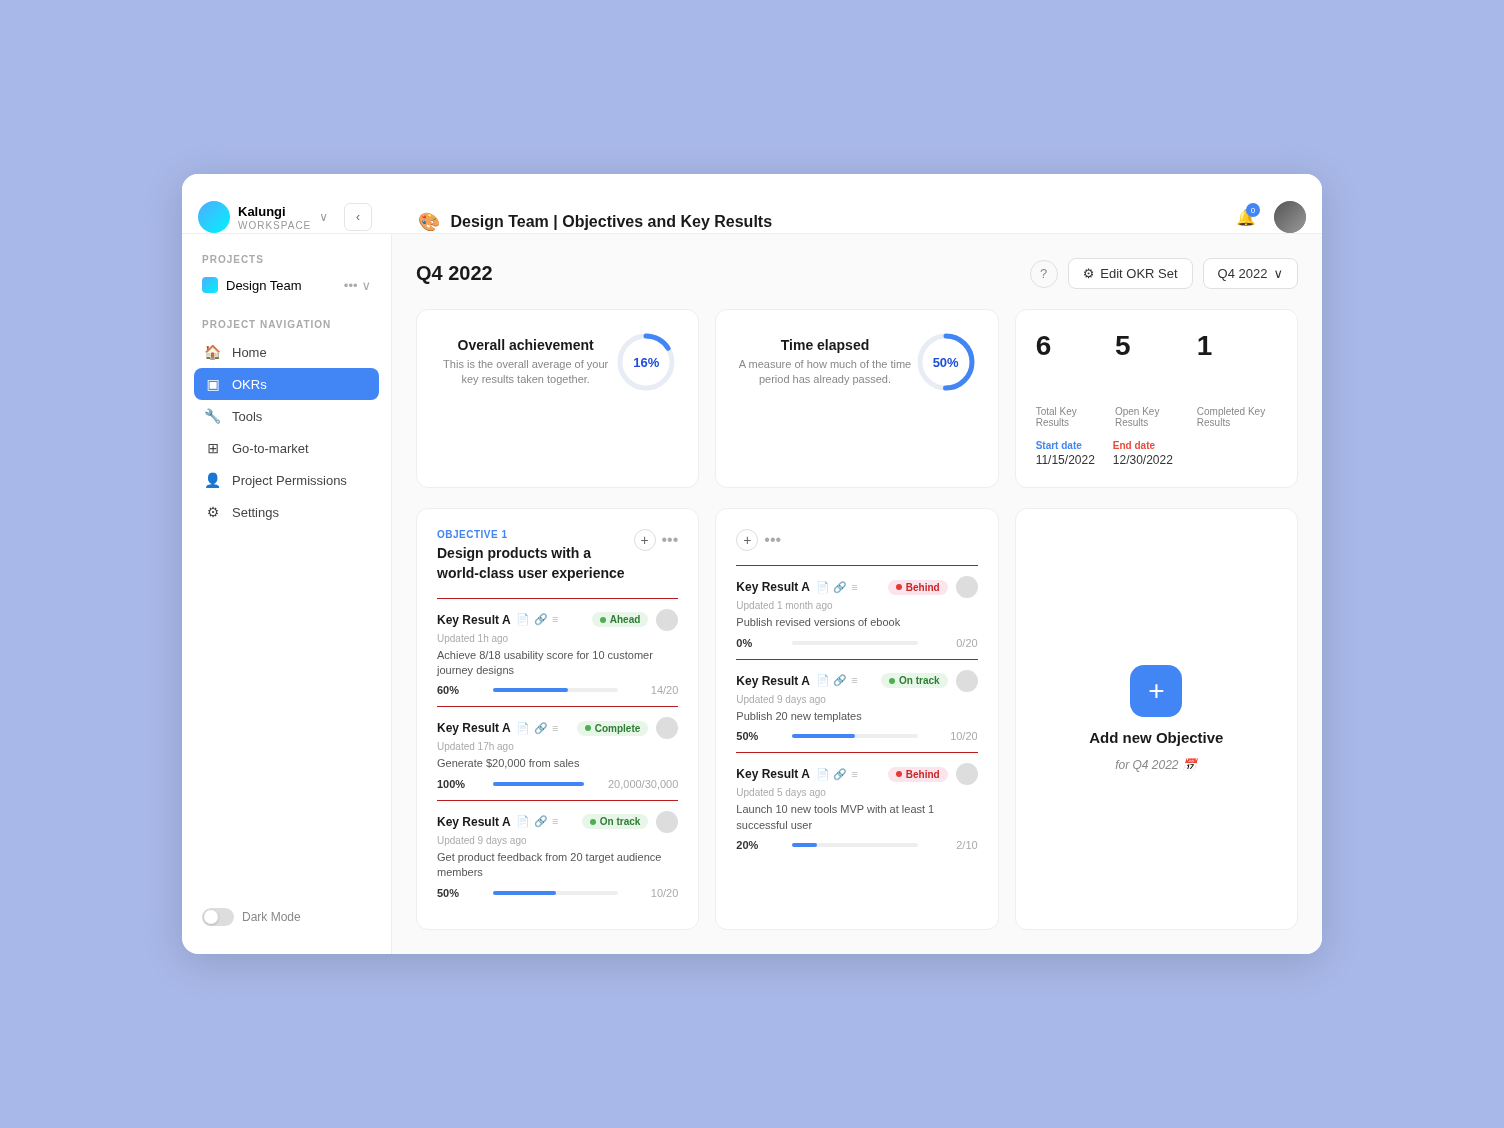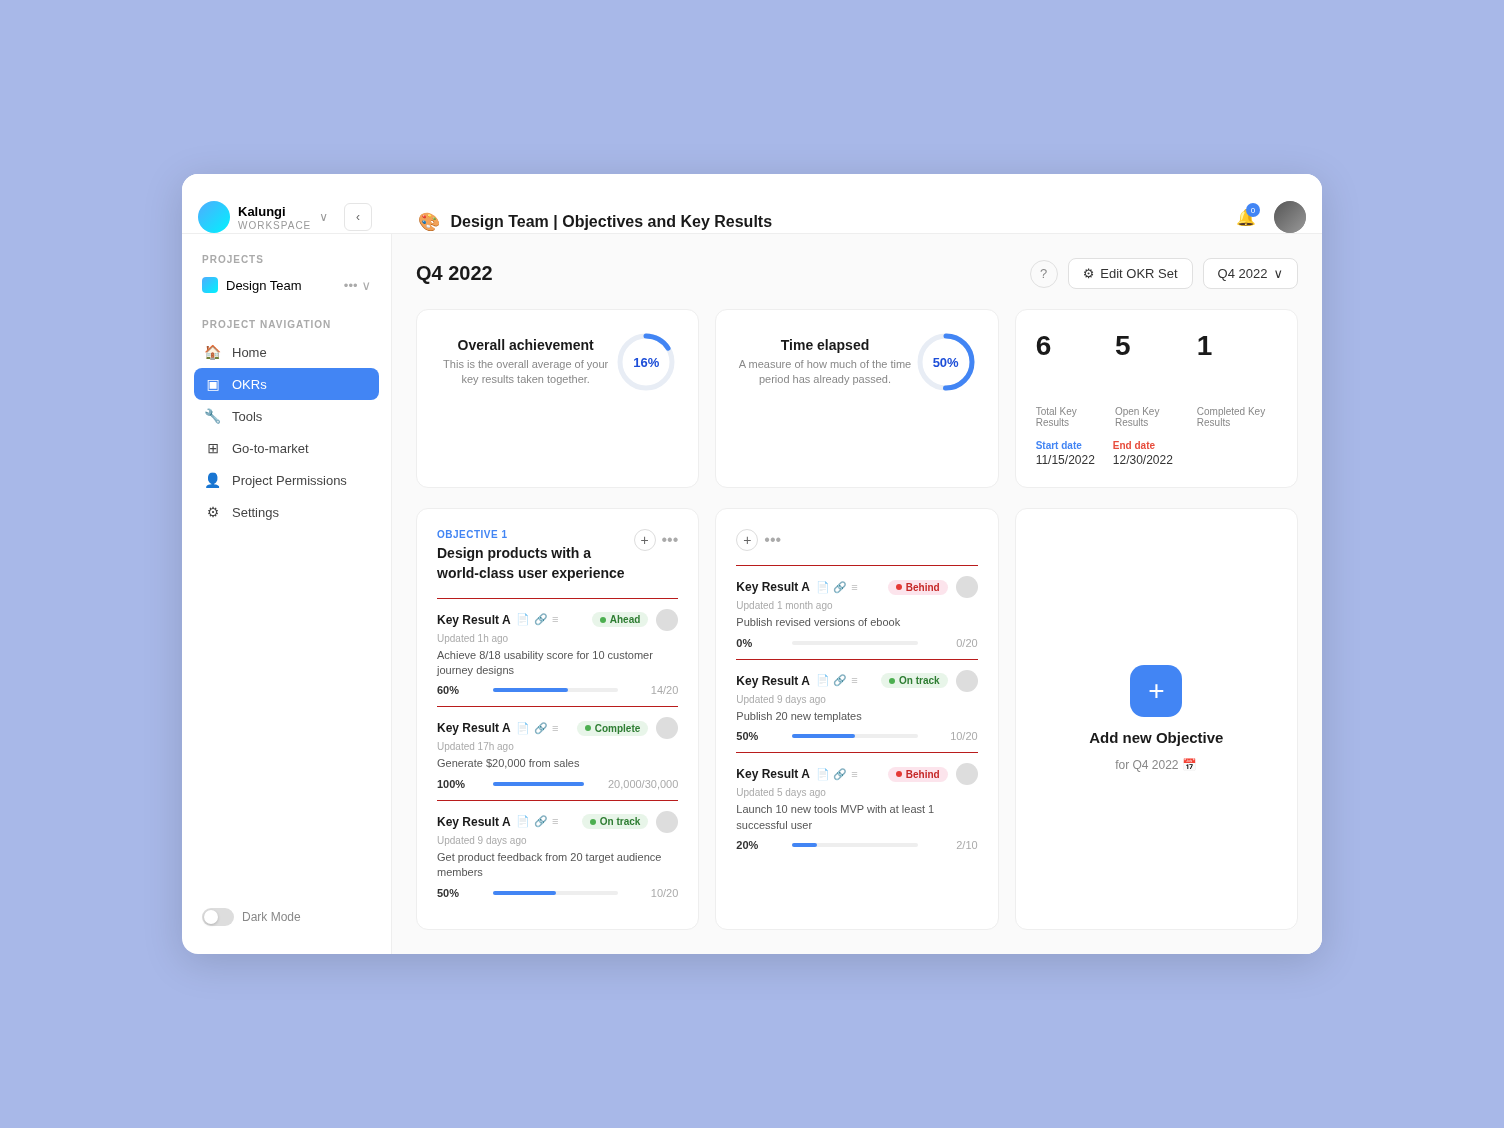--- a/index.html
+++ b/index.html
@@ -336,21 +336,21 @@
     .add-obj-btn {
       width: 52px; height: 52px;
       background: #4285f4;
       border-radius: 14px;
       display: flex; align-items: center; justify-content: center;
       color: #fff;
       font-size: 28px;
       cursor: pointer;
     }
     .add-obj-label { font-size: 15px; font-weight: 700; color: #1a1a1a; }
-    .add-obj-sub { font-size: 12px; color: #888; display: flex; align-items: center; gap: 4px; }
+    .add-obj-sub { font-size: 12px; color: #888; display: flex; align-items: center; gap: 4px; font-style: italic; }
     .status-dot { width: 6px; height: 6px; border-radius: 50%; display: inline-block; }
     .status-dot.green { background: #4caf50; }
     .status-dot.red { background: #e53935; }
   </style>
 </head>
 <body>
 
 <div class="app-window">
 
   <div class="header">

